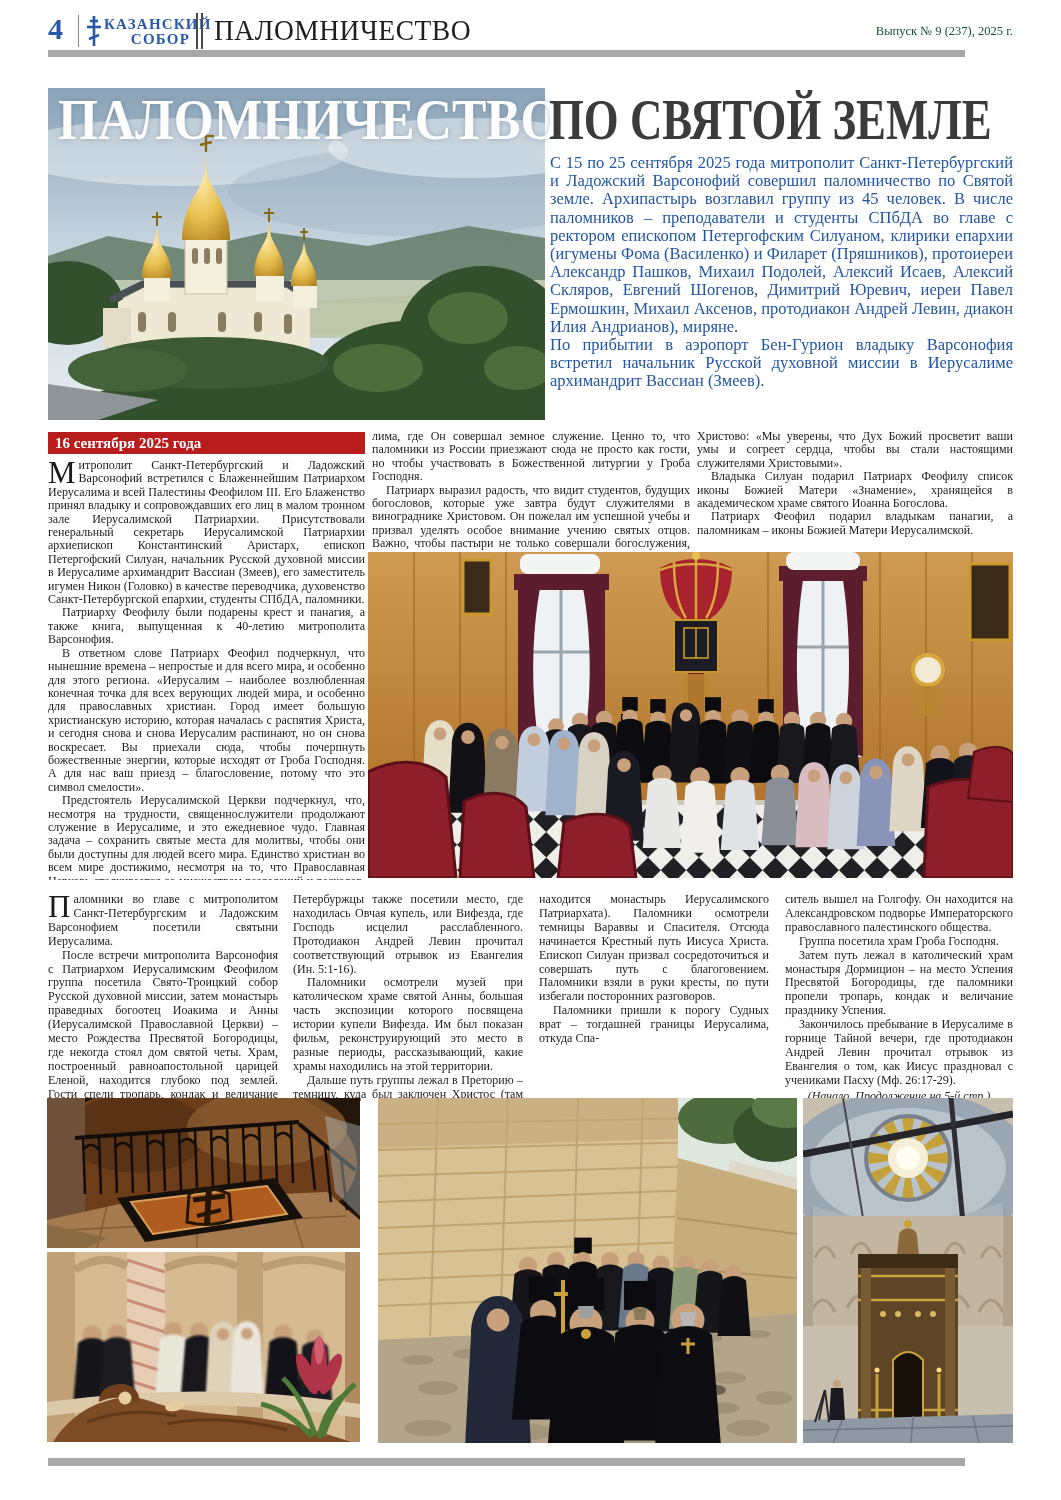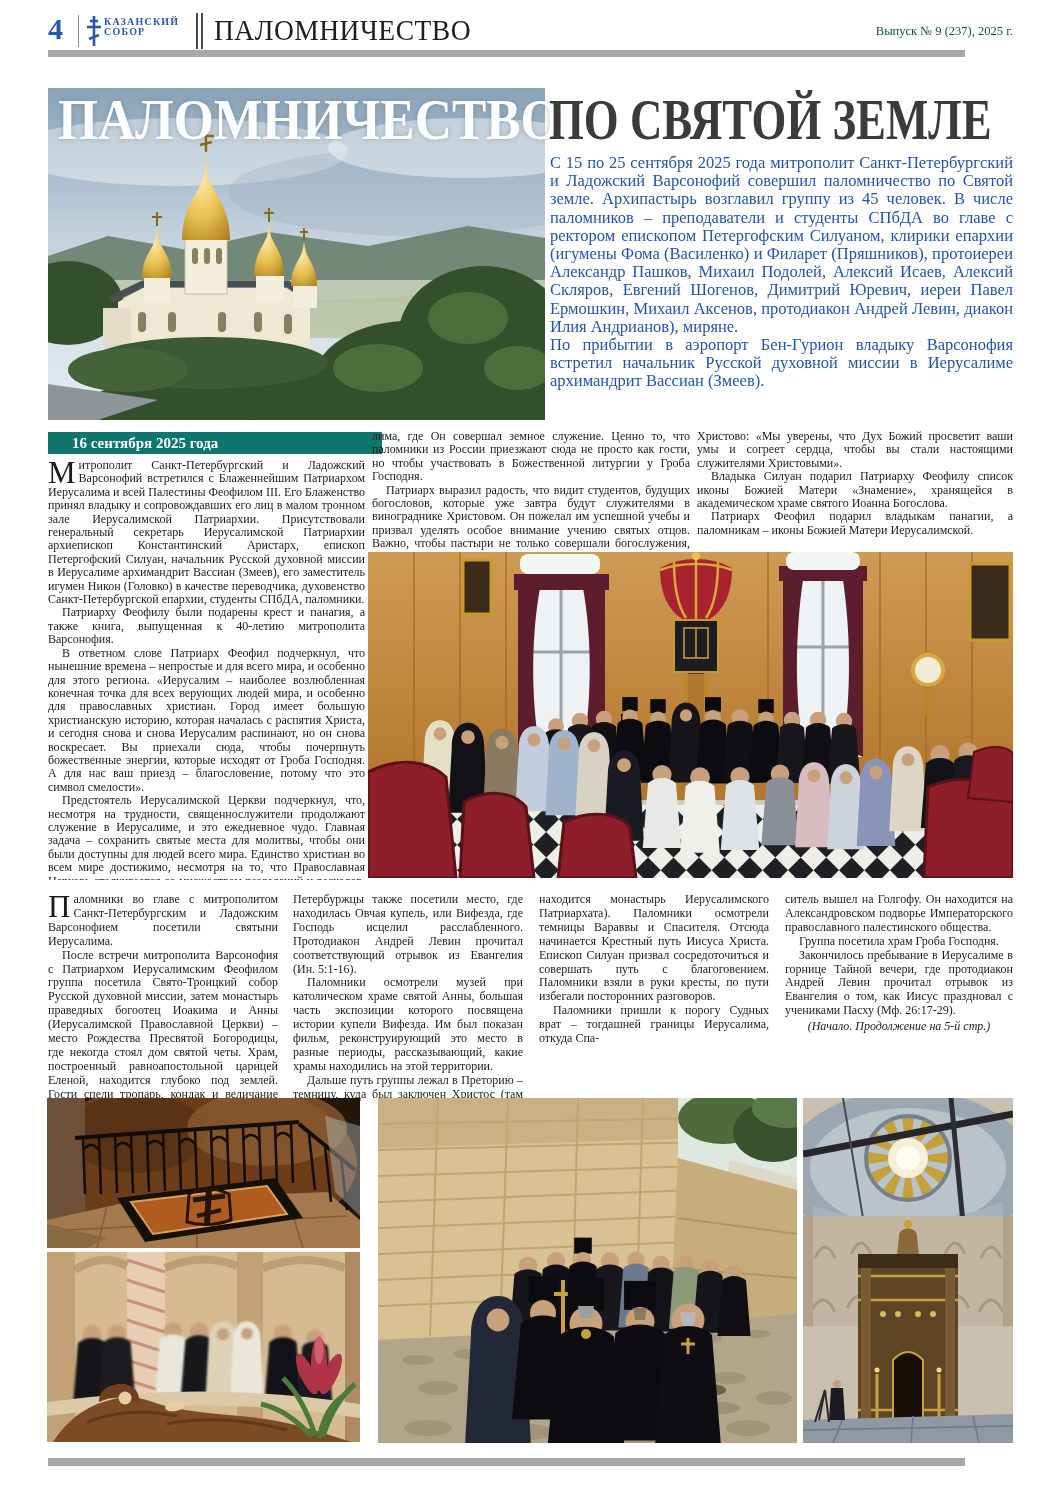--- a/index.html
+++ b/index.html
@@ -3,36 +3,36 @@
 <meta charset="utf-8">
 <style>
   html,body{margin:0;padding:0;background:#fff;}
   .page{position:relative;width:1061px;height:1500px;background:#fff;overflow:hidden;
         font-family:"Liberation Serif","DejaVu Serif",serif;color:#1c1c1c;}
   .abs{position:absolute;}
   
   .pagenum{font-size:30px;font-weight:bold;color:#2a58a8;}
   .mast-divider{width:1px;background:#8a8a8a;}
   .mast-divider2{width:2px;background:#4a4a4a;}
-  .logo-name{color:#2a58a8;font-weight:bold;text-align:left;line-height:1.02;
-             font-size:10px;letter-spacing:1.2px;}
+  .logo-name{color:#2a58a8;font-weight:bold;text-align:right;line-height:1.02;
+             font-size:15px;letter-spacing:1.2px;}
   .section-title{font-size:29px;color:#1e1e1e;letter-spacing:.5px;white-space:nowrap;
                  transform:scaleX(.95);transform-origin:left;}
   .issue{font-size:12.5px;color:#14532d;white-space:nowrap;}
   .rule{background:#a8a8a8;}
   
   .hl{font-size:56px;font-weight:bold;white-space:nowrap;transform-origin:left;line-height:1;}
   .hl-white{color:#fdfdfd;transform:scaleX(.92);text-shadow:0 0 6px rgba(90,110,130,.45);}
   .hl-dark{color:#3b3b3b;transform:scaleX(.80);}
   
   .lead{font-size:16.5px;line-height:18.2px;color:#2355a3;text-align:justify;}
   .lead p{margin:0;}
   
-  .datebar{background:#0f766e;color:#fff;font-weight:bold;font-size:15px;
-           line-height:22px;padding-left:24px;}
+  .datebar{background:#b91c1c;color:#fff;font-weight:bold;font-size:15px;
+           line-height:22px;padding-left:7px;}
   
   .col{text-align:justify;overflow:hidden;}
   .col p{margin:0;text-indent:14px;}
   .col p.first{text-indent:0;}
   .u-col{font-size:12px;line-height:13.4px;}
   .l-col{font-size:12px;line-height:13.9px;}
   .dc{float:left;font-size:31px;line-height:25px;padding:1px 3px 0 0;}
   .cont-note{font-style:italic;text-align:center;text-indent:0 !important;margin-top:2px !important;}
   
   .photo{overflow:hidden;background:#cfcfcf;}
@@ -160,21 +160,21 @@
     <p>Патриарху Феофилу были подарены крест и панагия, а также книга, выпущенная к 40-летию митрополита Варсонофия.</p>
     <p>В ответном слове Патриарх Феофил подчеркнул, что нынешние времена – непростые и для всего мира, и особенно для этого региона. «Иерусалим – наиболее возлюбленная конечная точка для всех верующих людей мира, и особенно для православных христиан. Город имеет большую христианскую историю, которая началась с распятия Христа, и сегодня снова и снова Иерусалим распинают, но он снова воскресает. Вы приехали сюда, чтобы почерпнуть божественные энергии, которые исходят от Гроба Господня. А для нас ваш приезд – благословение, потому что это символ смелости».</p>
     <p>Предстоятель Иерусалимской Церкви подчеркнул, что, несмотря на трудности, священнослужители продолжают служение в Иерусалиме, и это ежедневное чудо. Главная задача – сохранить святые места для молитвы, чтобы они были доступны для людей всего мира. Единство христиан во всем мире достижимо, несмотря на то, что Православная Церковь сталкивается со множеством разделений и расколов. Гарантией единства является Спаситель, поэтому важно сохранять святыни Иеруса-</p>
   </div>
   <div class="abs col u-col" style="left:372px;top:430px;width:318px;height:120px;">
     <p class="first">лима, где Он совершал земное служение. Ценно то, что паломники из России приезжают сюда не просто как гости, но чтобы участвовать в Божественной литургии у Гроба Господня.</p>
     <p>Патриарх выразил радость, что видит студентов, будущих богословов, которые уже завтра будут служителями в винограднике Христовом. Он пожелал им успешной учебы и призвал уделять особое внимание учению святых отцов. Важно, чтобы пастыри не только совершали богослужения, но и пасли стадо</p>
   </div>
   <div class="abs col u-col" style="left:697px;top:430px;width:316px;height:120px;">
     <p class="first">Христово: «Мы уверены, что Дух Божий просветит ваши умы и согреет сердца, чтобы вы стали настоящими служителями Христовыми».</p>
-    <p>Владыка Силуан подарил Патриарху Феофилу список иконы Божией Матери «Знамение», хранящейся в академическом храме святого Иоанна Богослова.</p>
+    <p>Владыка Силуан подарил Патриарх Феофилу список иконы Божией Матери «Знамение», хранящейся в академическом храме святого Иоанна Богослова.</p>
     <p>Патриарх Феофил подарил владыкам панагии, а паломникам – иконы Божией Матери Иерусалимской.</p>
   </div>
 
   <div class="abs photo" style="left:368px;top:552px;width:645px;height:326px;">
     <svg width="645" height="326" viewBox="0 0 645 326">
       <defs>
         <linearGradient id="wood" x1="0" y1="0" x2="0" y2="1">
           <stop offset="0" stop-color="#cf9a52"></stop>
             <stop offset="1" stop-color="#a96a22"></stop>
         </linearGradient>
@@ -377,20 +377,21 @@
     <p>Паломники осмотрели музей при католическом храме святой Анны, большая часть экспозиции которого посвящена истории купели Вифезда. Им был показан фильм, реконструирующий это место в разные периоды, рассказывающий, какие храмы находились на этой территории.</p>
     <p>Дальше путь группы лежал в Преторию – темницу, куда был заключен Христос (там тоже</p>
   </div>
   <div class="abs col l-col" style="left:539px;top:893px;width:230px;height:212px;">
     <p class="first">находится монастырь Иерусалимского Патриархата). Паломники осмотрели темницы Вараввы и Спасителя. Отсюда начинается Крестный путь Иисуса Христа. Епископ Силуан призвал сосредоточиться и совершать путь с благоговением. Паломники взяли в руки кресты, по пути избегали посторонних разговоров.</p>
     <p>Паломники пришли к порогу Судных врат – тогдашней границы Иерусалима, откуда Спа-</p>
   </div>
   <div class="abs col l-col" style="left:785px;top:893px;width:228px;height:212px;">
     <p class="first">ситель вышел на Голгофу. Он находится на Александровском подворье Императорского православного палестинского общества.</p>
     <p>Группа посетила храм Гроба Господня.</p>
+    <p>Затем путь лежал в католический храм монастыря Дормицион – на место Успения Пресвятой Богородицы, где паломники пропели тропарь, кондак и величание празднику Успения.</p>
     <p>Закончилось пребывание в Иерусалиме в горнице Тайной вечери, где протодиакон Андрей Левин прочитал отрывок из Евангелия о том, как Иисус праздновал с учениками Пасху (Мф. 26:17-29).</p>
     <p class="cont-note">(Начало. Продолжение на 5-й стр.)</p>
   </div>
 
   <div class="abs photo" style="left:47px;top:1098px;width:313px;height:150px;">
     <svg width="313" height="150" viewBox="0 0 313 150">
       <rect width="313" height="150" fill="#241509"></rect>
       <ellipse cx="150" cy="65" rx="160" ry="85" fill="#7a431c" opacity=".85"></ellipse>
       <ellipse cx="90" cy="35" rx="70" ry="40" fill="#5a3317"></ellipse>
       <ellipse cx="220" cy="30" rx="80" ry="38" fill="#8a5a2e" opacity=".8"></ellipse>

